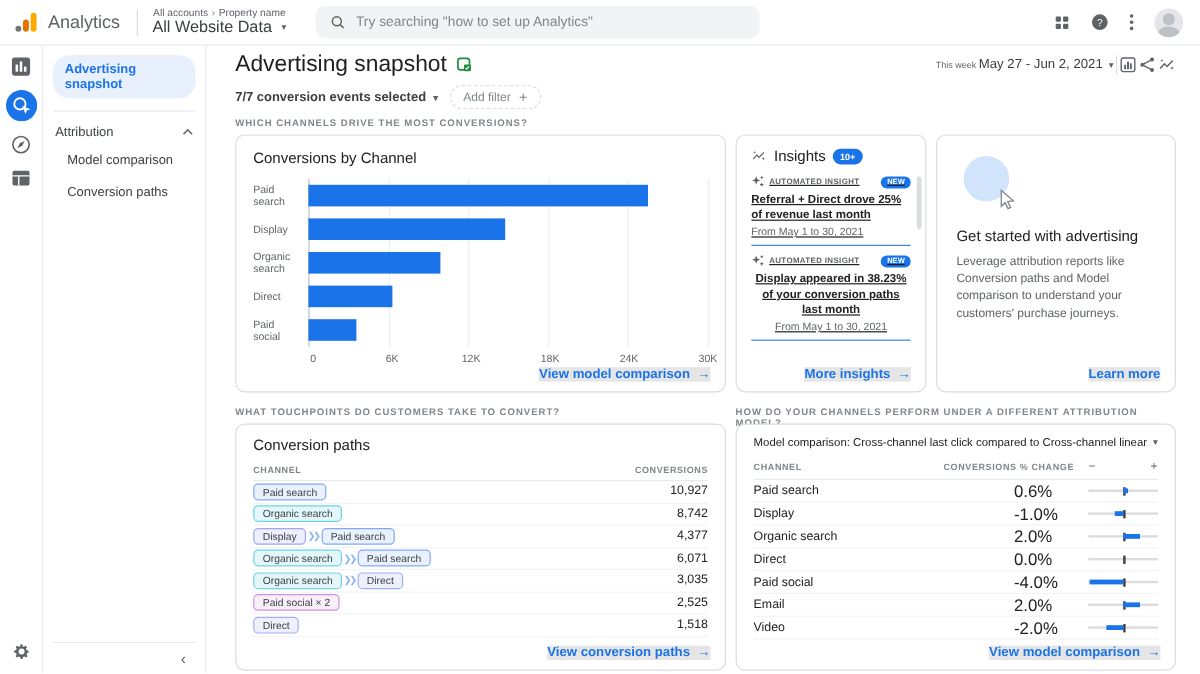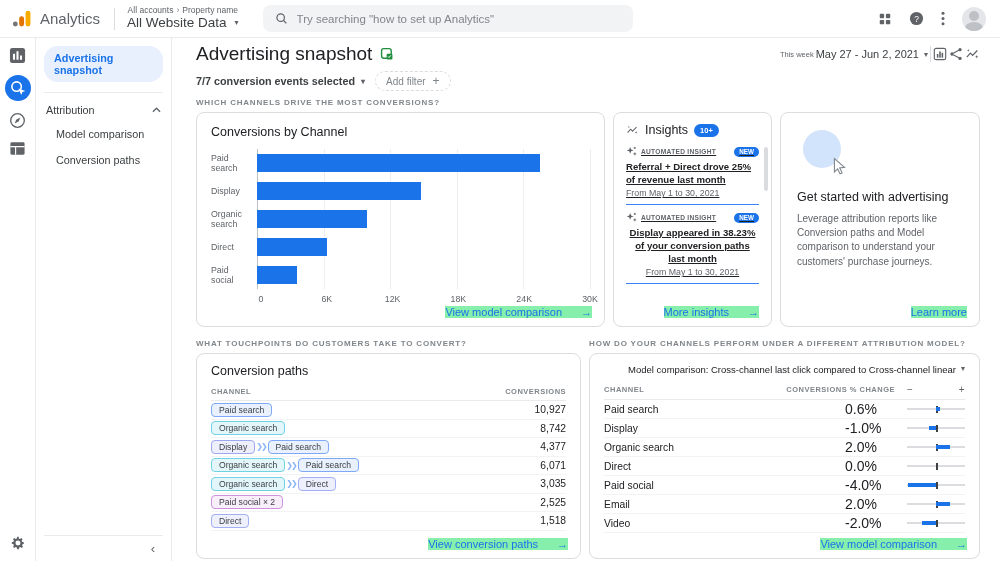--- a/index.html
+++ b/index.html
@@ -59,21 +59,21 @@
               display:flex;align-items:center;gap:7px;cursor:pointer;}
   .plus{font-size:12px;color:#80868b;}
   .section-label{font-size:8px;font-weight:bold;color:#80868b;letter-spacing:.8px;flex:none;}
   .lbl1{margin:8px 0 5px;height:9px;}
   .lbl2{margin:12px 0 5px;height:9px;}
 
   .cards-row{display:flex;gap:8px;flex:none;}
   .card{background:#fff;border:1px solid #dadce0;border-radius:8px;position:relative;}
   .card-title{font-size:12.5px;color:#202124;}
   .card-link{position:absolute;bottom:8px;right:12px;font-size:11px;color:#1a73e8;display:flex;
-             align-items:center;gap:19px;cursor:pointer;background:#86efac;}
+             align-items:center;gap:6px;cursor:pointer;background:#e5e5e5;font-weight:bold;}
   .arrow:after{content:"\2192";}
 
   
   .card-chart{width:409px;height:215px;padding:12px 14px;}
   .chart-body{display:flex;margin-top:10px;}
   .chart-labels{width:46px;padding-right:4px;}
   .chart-label{height:28px;display:flex;align-items:center;font-size:8.8px;color:#5f6368;line-height:1.15;}
   .chart-plot{flex:1;position:relative;height:140px;}
   .gridline{position:absolute;top:0;bottom:0;width:1px;background:#edeef0;}
   .gridline.zero{background:#bdc1c6;}
@@ -110,21 +110,21 @@
   .card-paths,.card-model{height:206px;padding:10px 14px;}
   .tbl-head{display:flex;justify-content:space-between;align-items:center;font-size:7.5px;font-weight:bold;
             color:#80868b;letter-spacing:.5px;margin-top:9px;padding-bottom:4px;border-bottom:1px solid #e8eaed;}
   .path-row{display:flex;justify-content:space-between;align-items:center;height:18.5px;border-bottom:1px solid #f1f3f4;}
   .chips{display:flex;align-items:center;}
   .chip{font-size:8.6px;padding:1px 7px;border-radius:4px;border:1px solid;white-space:nowrap;}
   .chev{font-size:8px;color:#8ab4f8;letter-spacing:-2px;margin:0 2px 0 1px;}
   .chev:before{content:"\276F\276F";}
   .path-val{font-size:10.3px;color:#202124;}
 
-  .mc-title-row{display:flex;align-items:flex-start;gap:5px;cursor:pointer;margin-left:24px;}
+  .mc-title-row{display:flex;align-items:flex-start;gap:5px;cursor:pointer;}
   .mc-title{font-size:9.5px;color:#202124;white-space:nowrap;}
   .mc-head{display:flex;align-items:center;font-size:7.5px;font-weight:bold;color:#80868b;letter-spacing:.5px;
            margin-top:9px;padding-bottom:4px;border-bottom:1px solid #e8eaed;}
   .mc-head .h-ch{flex:1;}
   .mc-head .h-chg{text-align:right;}
   .mc-signs{width:58px;margin-left:12px;display:flex;justify-content:space-between;font-size:10px;color:#5f6368;font-weight:normal;}
   .mc-row{display:flex;align-items:center;height:19px;border-bottom:1px solid #f1f3f4;}
   .mc-ch{flex:1;font-size:10.3px;color:#202124;}
   .mc-val{width:50px;text-align:left;font-size:14px;color:#202124;}
   .mc-track{width:58px;height:10px;position:relative;margin-left:12px;}

